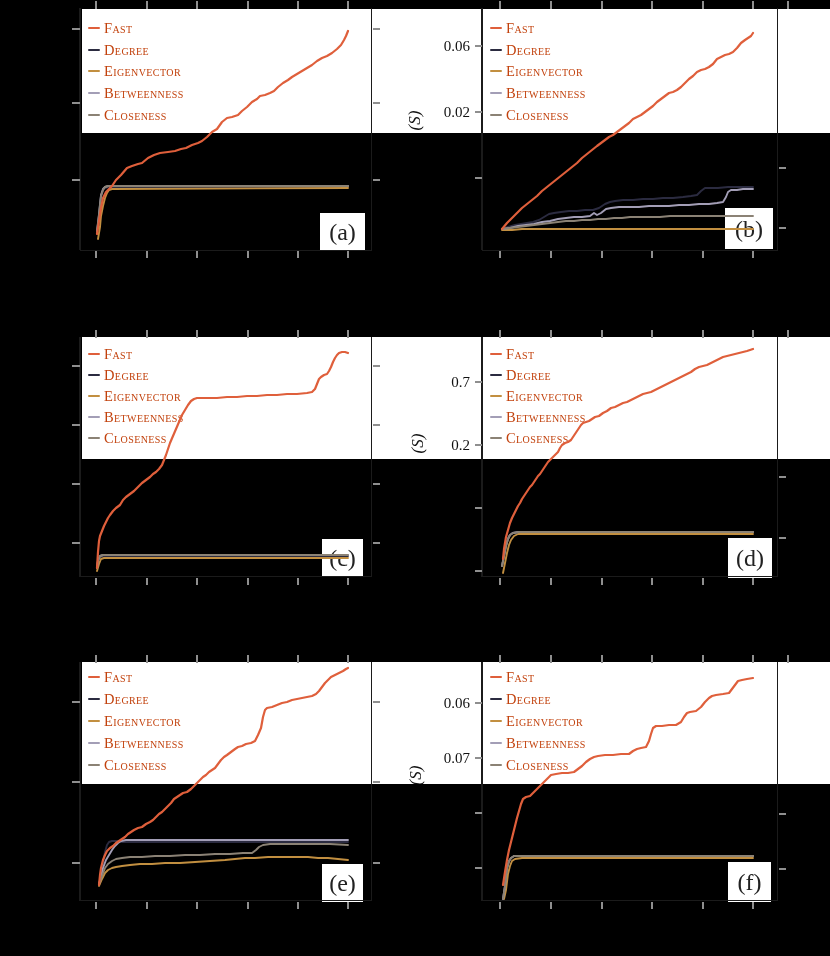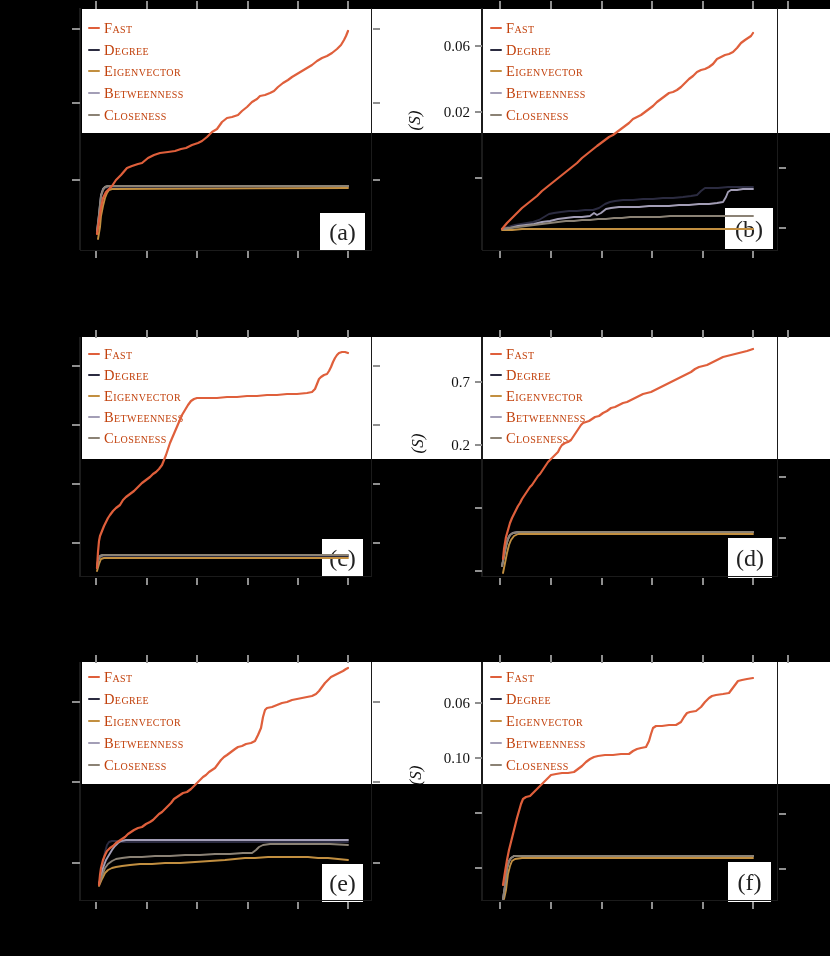--- a/index.html
+++ b/index.html
@@ -88,21 +88,21 @@
       <span class="legend-swatch" style="left: 408px; top: 36px; background: rgb(43, 43, 64);"></span>
       <span class="legend-label" style="left: 424px; top: 30px;">Degree</span>
       <span class="legend-swatch" style="left: 408px; top: 58px; background: rgb(194, 143, 64);"></span>
       <span class="legend-label" style="left: 424px; top: 52px;">Eigenvector</span>
       <span class="legend-swatch" style="left: 408px; top: 80px; background: rgb(163, 158, 182);"></span>
       <span class="legend-label" style="left: 424px; top: 74px;">Betweenness</span>
       <span class="legend-swatch" style="left: 408px; top: 102px; background: rgb(139, 130, 117);"></span>
       <span class="legend-label" style="left: 424px; top: 96px;">Closeness</span>
       <span class="ylabel" style="left: 311px; top: 105px; width: 44px; text-align: center;">(S)</span>
       <span class="ytick-label" style="left: 328px; top: 34px;">0.06</span>
-      <span class="ytick-label" style="left: 328px; top: 89px;">0.10</span>
+      <span class="ytick-label" style="left: 328px; top: 89px;">0.07</span>
     </div>
     <div class="spine" style="left: 79.2px; top: 8px; width: 1.6px; height: 242px;"></div>
     <div class="spine" style="left: 370.7px; top: 8px; width: 1.6px; height: 242px;"></div>
     <div class="spine" style="left: 80px; top: 249.5px; width: 291.5px; height: 1.4px;"></div>
     <div class="tick" style="left: 95.25px; top: 1px; width: 1.5px; height: 7.5px;"></div>
     <div class="tick" style="left: 95.25px; top: 251px; width: 1.5px; height: 7px;"></div>
     <div class="tick" style="left: 146.25px; top: 1px; width: 1.5px; height: 7.5px;"></div>
     <div class="tick" style="left: 146.25px; top: 251px; width: 1.5px; height: 7px;"></div>
     <div class="tick" style="left: 196.25px; top: 1px; width: 1.5px; height: 7.5px;"></div>
     <div class="tick" style="left: 196.25px; top: 251px; width: 1.5px; height: 7px;"></div>

